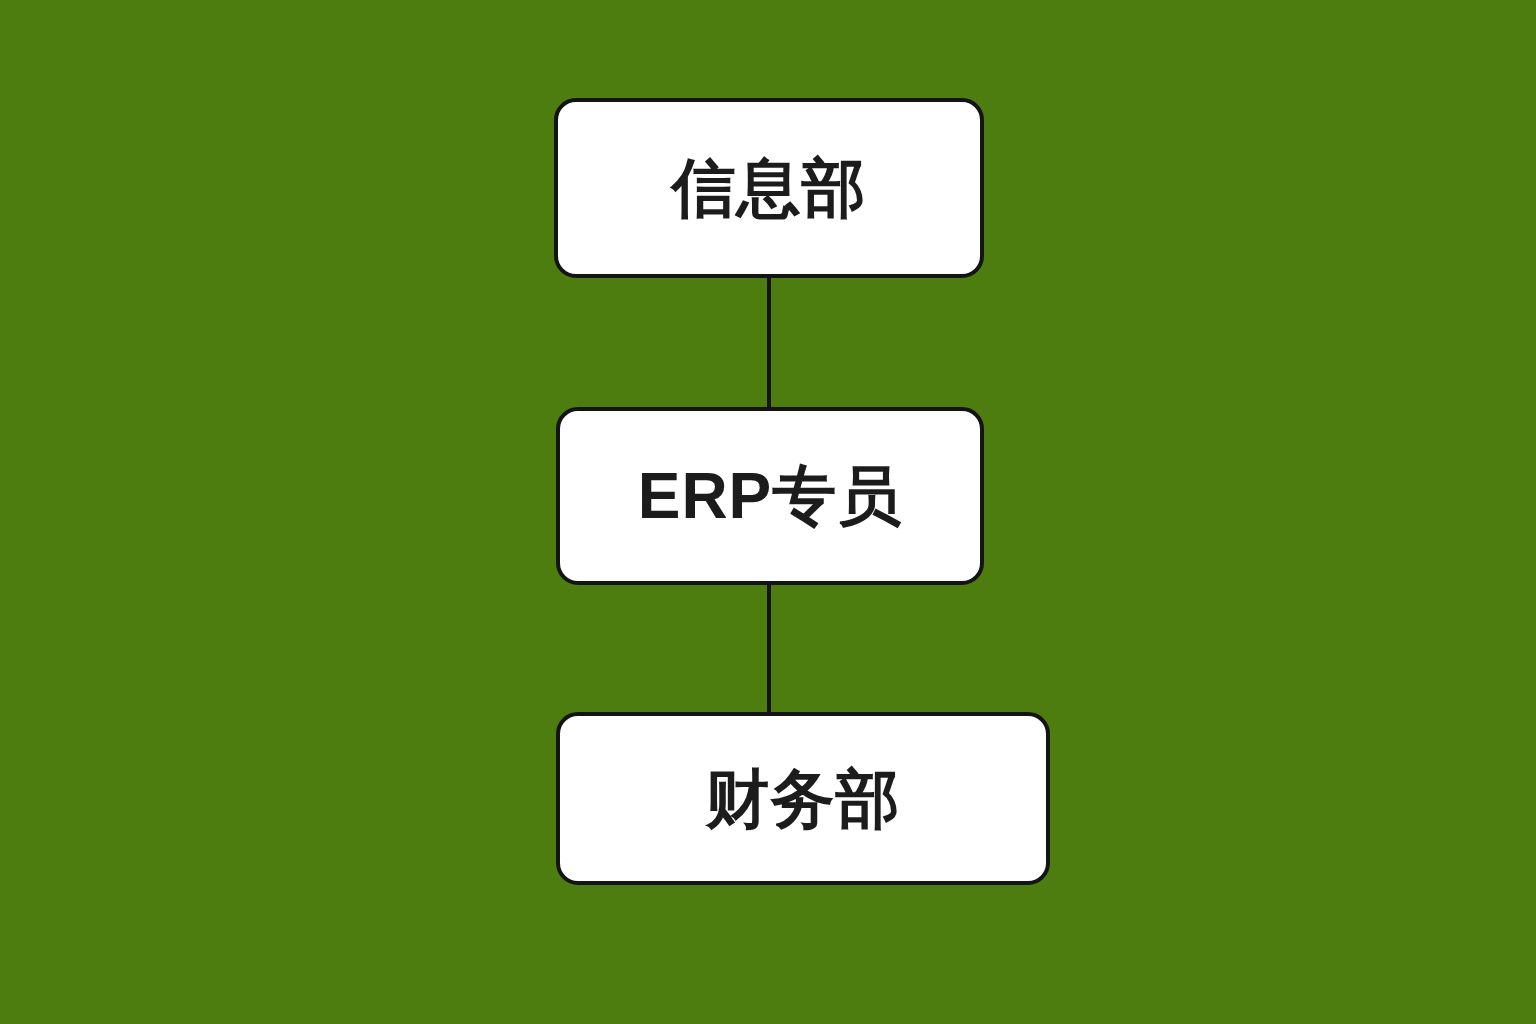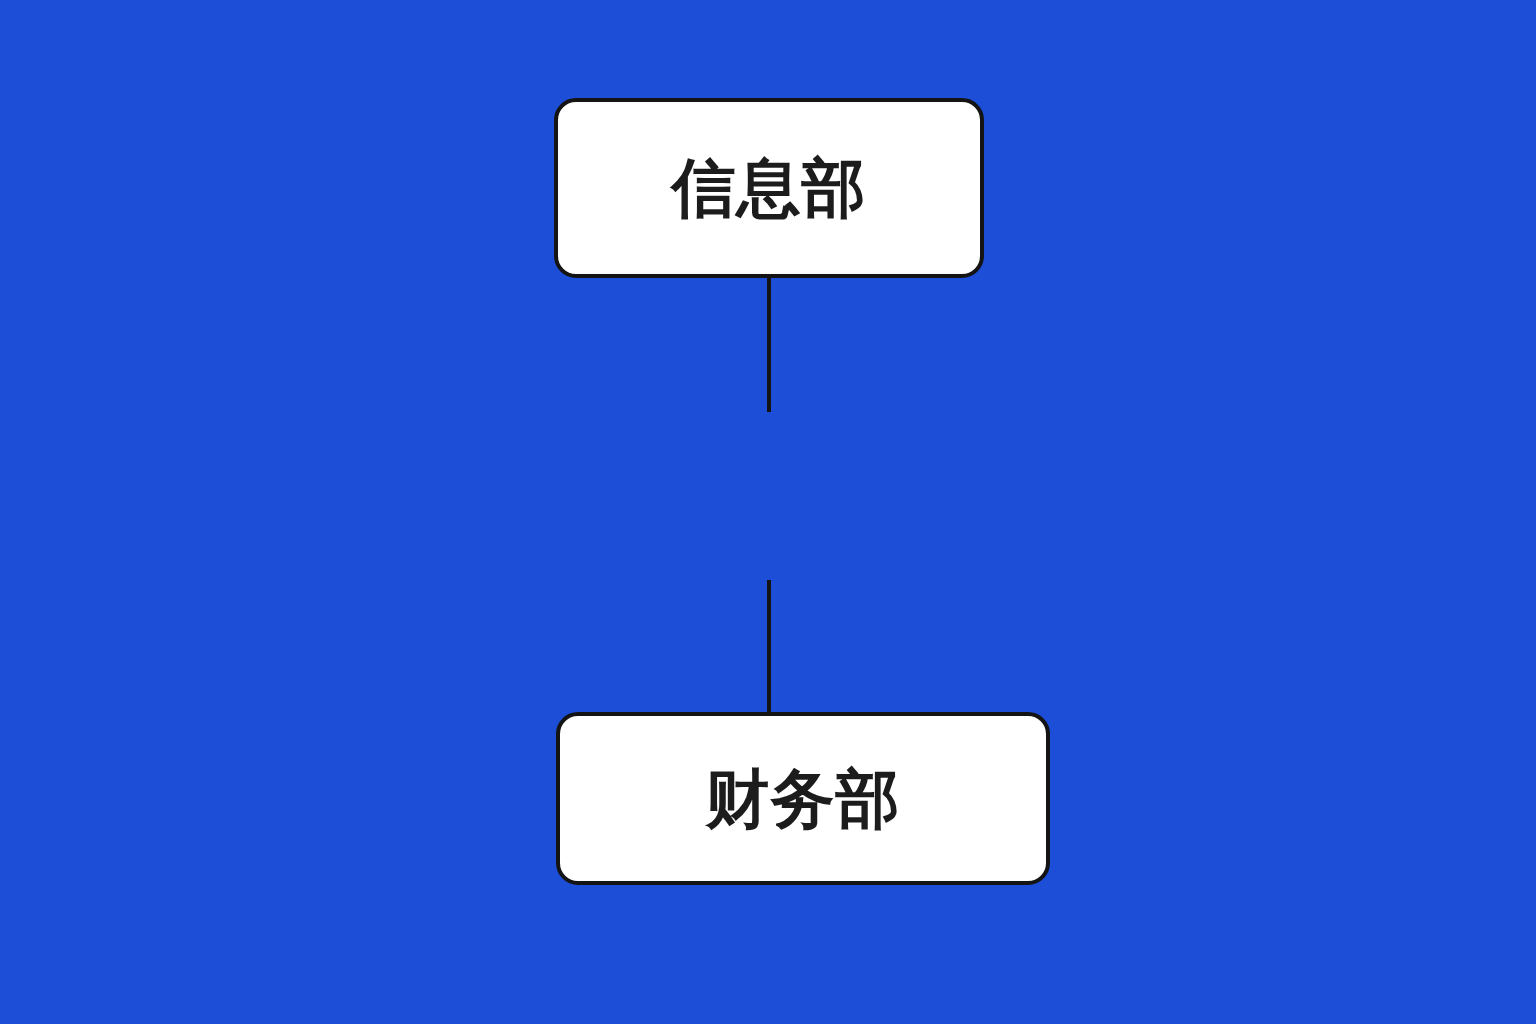--- a/index.html
+++ b/index.html
@@ -12,21 +12,21 @@
     width: 1536px;
     height: 1024px;
     overflow: hidden;
     font-family: "Liberation Sans", "DejaVu Sans", sans-serif;
   }
 
   #diagram-canvas {
     position: relative;
     width: 1536px;
     height: 1024px;
-    background: #1d4ed8;
+    background: #4d7c0f;
   }
 
   
   .connector {
     position: absolute;
     background: #141414;
     width: 4px;
   }
   .connector.c1 { left: 767px; top: 272px; height: 140px; }
   .connector.c2 { left: 767px; top: 580px; height: 137px; }
@@ -62,18 +62,21 @@
 <div id="diagram-canvas">
 
   <div class="connector c1"></div>
 
   <div class="connector c2"></div>
 
   <div class="node n1">
     <span class="node-label">信息部</span>
   </div>
 
+  <div class="node n2">
+    <span class="node-label">ERP专员</span>
+  </div>
 
   <div class="node n3">
     <span class="node-label">财务部</span>
   </div>
 
 </div>
 
 </body></html>

